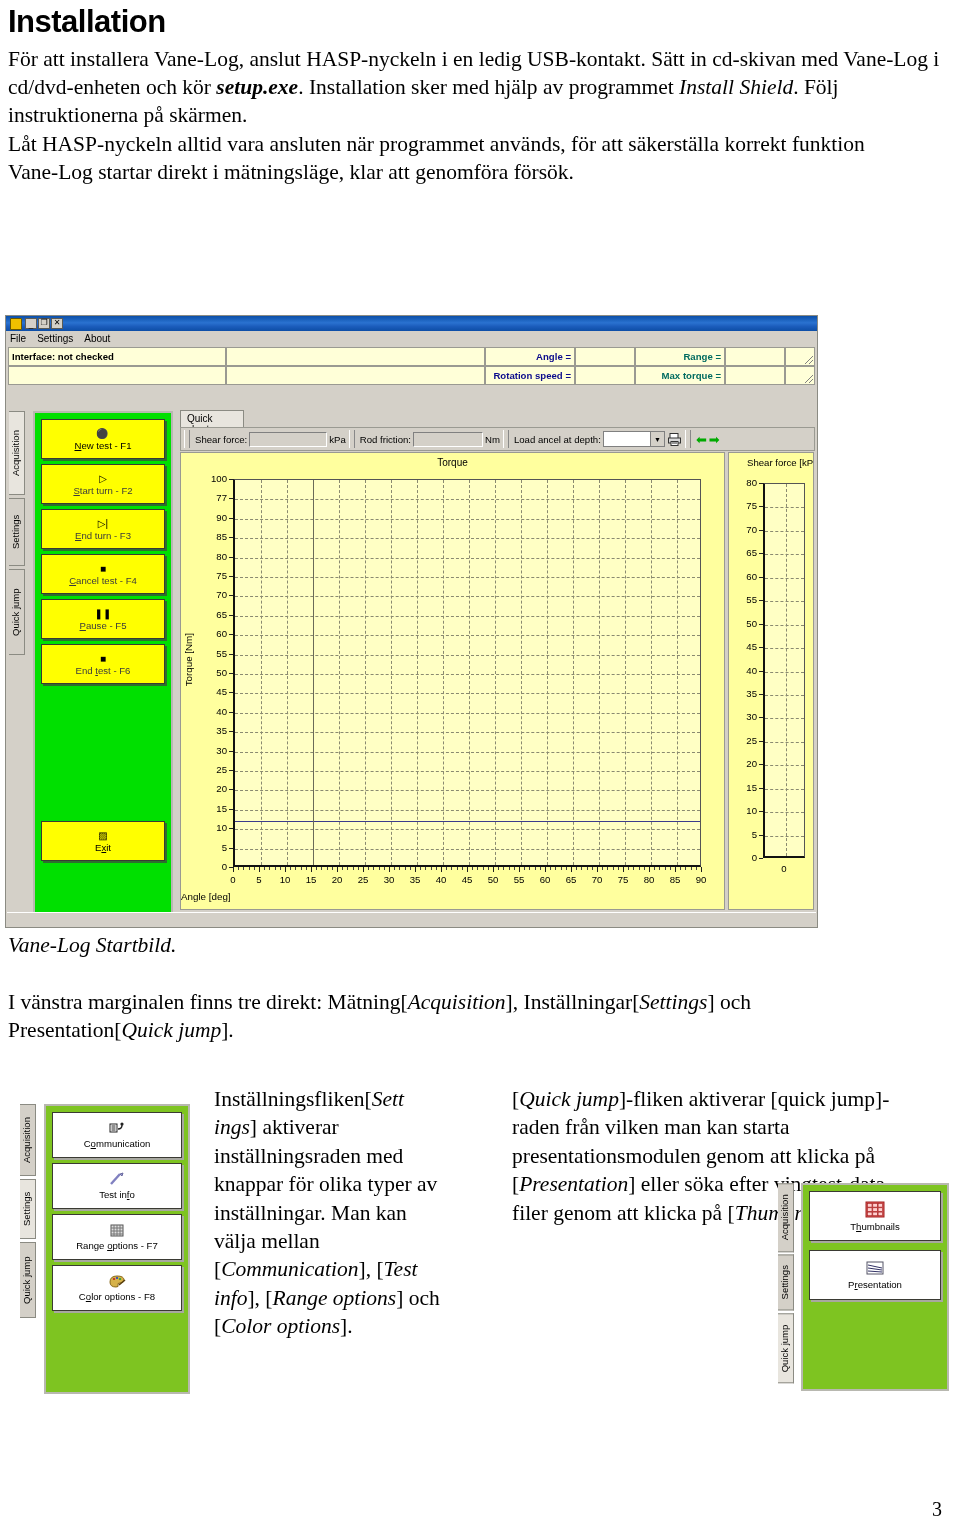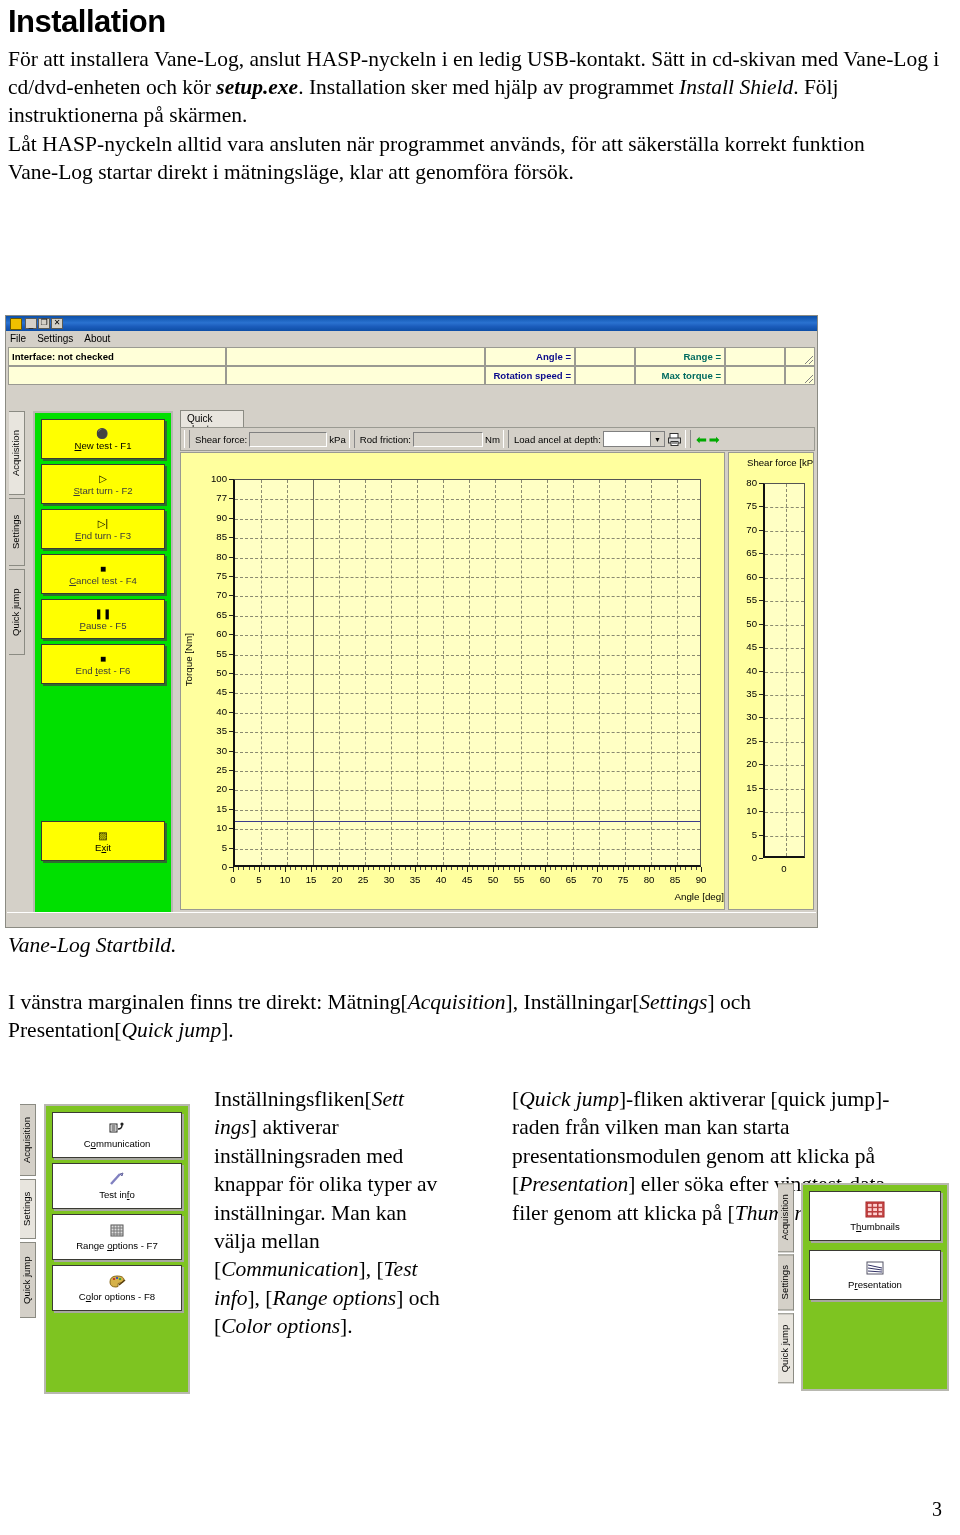--- a/index.html
+++ b/index.html
@@ -449,20 +449,21 @@
         <rect x="4" y="9.5" width="7" height="4" fill="#fff" stroke="#333"></rect>
         <line x1="5" y1="11" x2="10" y2="11" stroke="#333"></line>
       </svg>
     </span>
     <span class="grip2"></span>
     <span class="arrowbtn">⬅</span>
     <span class="arrowbtn">➡</span>
   </div>
 
   <div class="chartbox" style="left:174px; top:136px; width:545px; height:458px;">
+    <div class="chart-title" style="left:0; right:0; top:4px; text-align:center;">Torque</div>
     <div class="axlabel-y" style="left:2px; top:180px;">Torque [Nm]</div>
     <div class="plot" id="plot-main" style="left:52px; top:26px; width:468px; height:388px;">
         <div class="gl h" style="top: 368.6px;"></div>
         <div class="gl h" style="top: 349.2px;"></div>
         <div class="gl h" style="top: 329.8px;"></div>
         <div class="gl h" style="top: 310.4px;"></div>
         <div class="gl h" style="top: 291px;"></div>
         <div class="gl h" style="top: 271.6px;"></div>
         <div class="gl h" style="top: 252.2px;"></div>
         <div class="gl h" style="top: 232.8px;"></div>
@@ -646,21 +647,21 @@
         <div class="tickmark" style="left: 462.8px; top: 414px; height: 3px; border-left-color: rgb(68, 68, 68);"></div>
         <div class="tickmark" style="left: 473.2px; top: 414px; height: 3px; border-left-color: rgb(68, 68, 68);"></div>
         <div class="tickmark" style="left: 478.4px; top: 414px; height: 3px; border-left-color: rgb(68, 68, 68);"></div>
         <div class="tickmark" style="left: 483.6px; top: 414px; height: 3px; border-left-color: rgb(68, 68, 68);"></div>
         <div class="tickmark" style="left: 488.8px; top: 414px; height: 3px; border-left-color: rgb(68, 68, 68);"></div>
         <div class="tickmark" style="left: 499.2px; top: 414px; height: 3px; border-left-color: rgb(68, 68, 68);"></div>
         <div class="tickmark" style="left: 504.4px; top: 414px; height: 3px; border-left-color: rgb(68, 68, 68);"></div>
         <div class="tickmark" style="left: 509.6px; top: 414px; height: 3px; border-left-color: rgb(68, 68, 68);"></div>
         <div class="tickmark" style="left: 514.8px; top: 414px; height: 3px; border-left-color: rgb(68, 68, 68);"></div>
       </div>
-    <div class="axlabel-x" style="left:0; right:0; bottom:7px; text-align:right;">Angle [deg]</div>
+    <div class="axlabel-x" style="left:0; right:0; bottom:7px; text-align:left;">Angle [deg]</div>
   </div>
 
   <div class="sidegauge" style="left:722px; top:136px; width:86px; height:458px;">
     <div class="gtitle" style="left:18px; top:4px; width:64px;">Shear force [kPa]</div>
     <div class="plot" id="plot-gauge" style="left:34px; top:30px; width:42px; height:375px; background:#ffffc4;">
         <div class="gl h" style="top: 351.562px;"></div>
         <div class="gl h" style="top: 328.125px;"></div>
         <div class="gl h" style="top: 304.688px;"></div>
         <div class="gl h" style="top: 281.25px;"></div>
         <div class="gl h" style="top: 257.812px;"></div>

